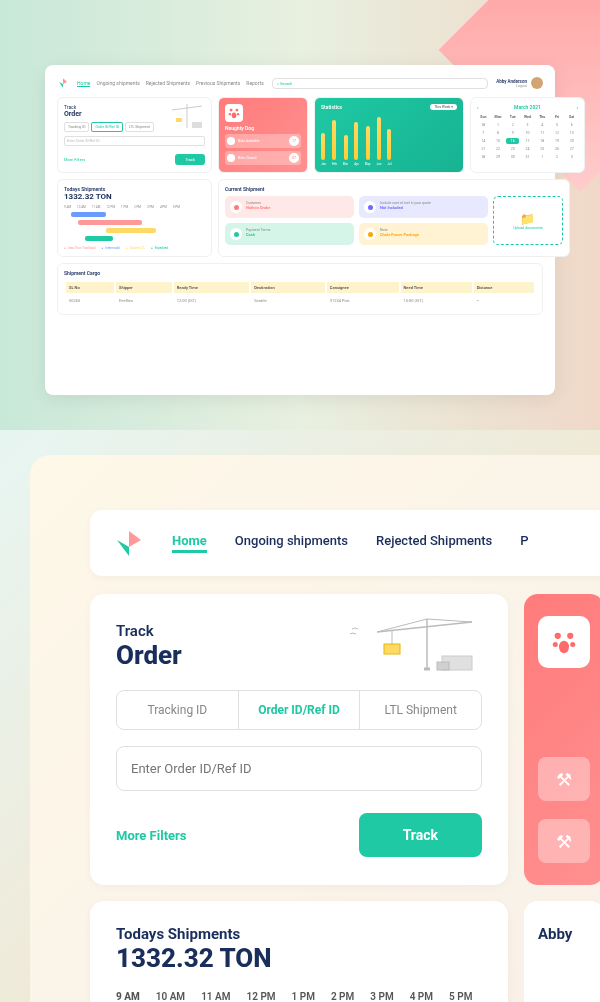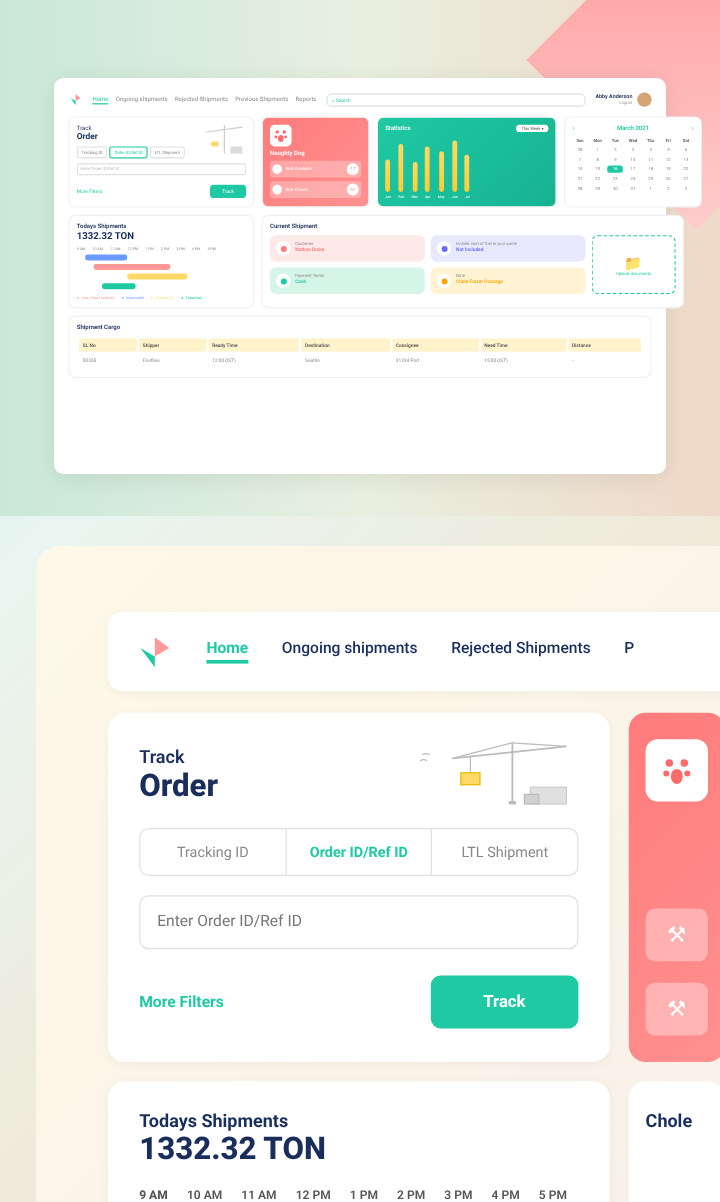--- a/index.html
+++ b/index.html
@@ -442,16 +442,16 @@
           <span>11 AM</span>
           <span>12 PM</span>
           <span>1 PM</span>
           <span>2 PM</span>
           <span>3 PM</span>
           <span>4 PM</span>
           <span>5 PM</span>
         </div>
     </div>
     <div class="big-curr">
-      <span>Chole</span>
+      <span>Abby</span>
     </div>
   </div>
 </div>
 
 </body></html>

